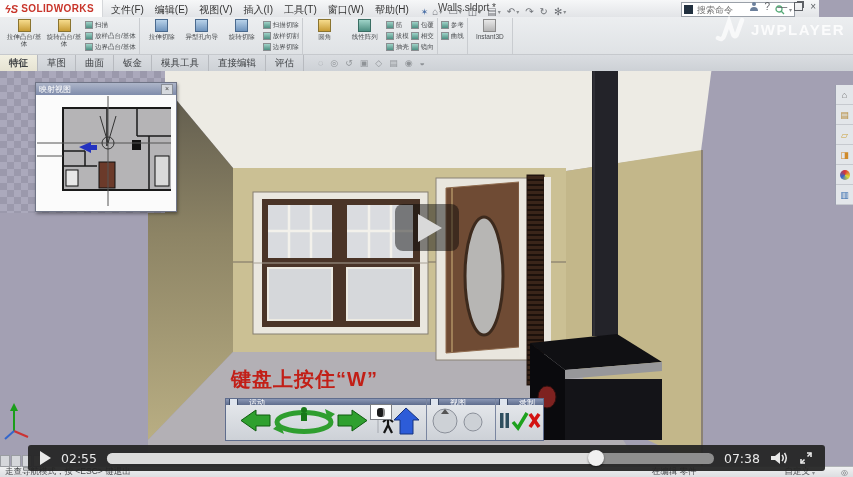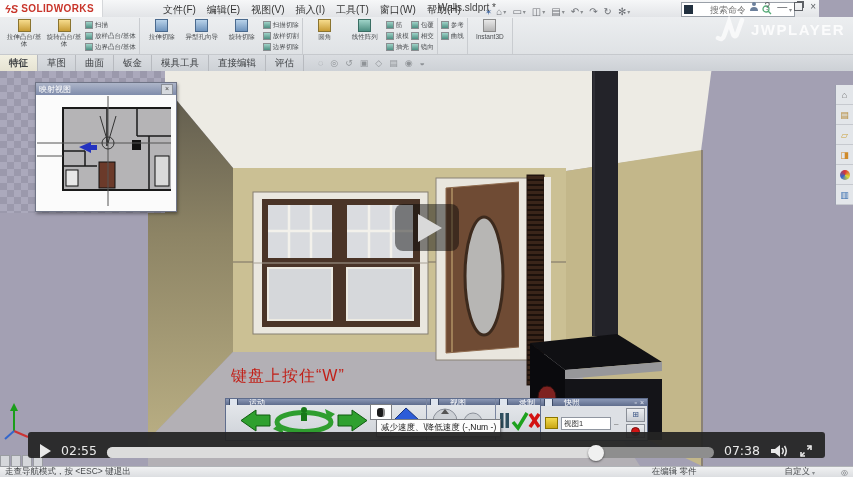--- a/index.html
+++ b/index.html
@@ -4,32 +4,32 @@
 <style>
   html,body{margin:0;padding:0;background:#222;}
   .stage{position:relative;width:853px;height:477px;overflow:hidden;background:#a3a0b3;
          font-family:"Liberation Sans","DejaVu Sans",sans-serif;-webkit-font-smoothing:antialiased;}
   
   .menubar{position:absolute;left:0;top:0;width:819px;height:17px;display:flex;align-items:flex-end;
            background:linear-gradient(#f6f7f8,#e2e4e7);border-bottom:1px solid #c3c6ca;font-size:10px;color:#333;}
   .brand{display:flex;align-items:center;gap:3px;padding:0 8px 0 5px;background:#fdfdfd;height:100%;border-right:1px solid #d5d7da;}
   .brand-mark{color:#c8342a;font-weight:bold;font-style:italic;font-size:11px;}
   .brand-text{color:#c8342a;font-weight:bold;font-size:10px;letter-spacing:.4px;}
-  .menus{display:flex;gap:11px;padding:0 20px;margin-left:40px;}
+  .menus{display:flex;gap:11px;padding:0 8px;}
   .menus span{cursor:default;}
   .pin{color:#4a6fa5;font-size:9px;margin:0 4px;}
   .qa{display:flex;align-items:center;gap:6px;color:#7c8term08;}
   .qa{color:#76797d;}
   .qa .qa-it{display:flex;align-items:center;gap:1px;}
   .qa .g{font-size:10px;color:#6f7races277;}
   .qa .g{color:#6f7277;}
   .caret{font-size:6px;color:#8a8d90;}
   .title{position:absolute;left:438px;top:2px;font-size:10px;color:#444;}
   .search{position:absolute;left:681px;top:2px;width:108px;height:13px;background:#fff;border:1px solid #9aa0a8;
-          display:flex;align-items:center;gap:17px;padding:0 2px;}
+          display:flex;align-items:center;gap:4px;padding:0 2px;}
   .search .sq{width:9px;height:9px;background:#21303f;flex:0 0 auto;}
   .search input{border:0;outline:0;flex:1;min-width:0;font-size:9px;color:#555;background:transparent;padding:0;}
   .winbtns{position:absolute;right:3px;top:1px;display:flex;align-items:center;gap:7px;color:#5d6etc065;}
   .winbtns{color:#5d6065;font-size:10px;}
   .user-ic{width:8px;height:9px;position:relative;}
   .user-ic:before{content:"";position:absolute;left:2px;top:0;width:4px;height:4px;border-radius:50%;background:#6b7f9b;}
   .user-ic:after{content:"";position:absolute;left:0;top:4.5px;width:8px;height:4px;border-radius:4px 4px 0 0;background:#6b7f9b;}
   .restore-ic{width:7px;height:7px;border:1px solid #5d6065;box-shadow:2px -2px 0 -1px #5d6065;}
   
   .ribbon{position:absolute;left:0;top:17px;width:853px;height:38px;background:linear-gradient(#eceef0,#dfe2e5);
@@ -79,35 +79,35 @@
             display:flex;align-items:center;justify-content:center;font-size:8px;color:#334f80;line-height:1;}
   .rec-dot{width:7px;height:7px;border-radius:50%;background:#d01414;border:1px solid #7a0c0c;}
   .wt-mini{font-size:7px;color:#e8ecf4;margin-left:auto;display:flex;gap:3px;}
   
   .tipbox{position:absolute;left:376px;top:419px;background:#fcfcfc;border:1px solid #7a7d82;box-shadow:1px 2px 2px rgba(0,0,0,.3);
           font-size:8.5px;color:#1a1a1a;padding:2px 4px;white-space:nowrap;z-index:6;}
   .mousebox{position:absolute;left:370px;top:404px;width:20px;height:14px;background:#fff;border:1px solid #7a7d82;z-index:6;
             display:flex;align-items:center;justify-content:center;}
   .mouse-g{width:6px;height:9px;border-radius:3px;background:#1c1c1c;border-right:2px solid #8d8d8d;}
   
-  .annot{position:absolute;left:231px;top:366px;font-size:16px;font-weight:normal;z-index:5;letter-spacing:1px;}
+  .annot{position:absolute;left:231px;top:366px;font-size:20px;font-weight:bold;z-index:5;letter-spacing:1px;}
   
   .taskpane{position:absolute;right:0;top:85px;width:17px;border-left:1px solid #9b9eae;background:#e3e6ea;z-index:3;}
   .tp-cell{height:19px;border-bottom:1px solid #c6c9cf;display:flex;align-items:center;justify-content:center;font-size:9px;}
   .tp-sphere{width:10px;height:10px;border-radius:50%;background:conic-gradient(#d33,#dd3,#36c,#d33);}
   
   .statusbar{position:absolute;left:0;top:466px;width:853px;height:11px;background:linear-gradient(#f0f1f2,#dcdee1);
              border-top:1px solid #b0b3b7;display:flex;align-items:center;font-size:8.5px;color:#44474a;box-sizing:border-box;}
   .sb-left{padding-left:5px;}
   .sb-edit{margin-left:auto;margin-right:88px;}
   .sb-custom{margin-right:26px;display:flex;gap:2px;align-items:center;}
   .sb-gear{margin-right:5px;color:#6b6e72;font-size:8px;}
   
-  .pbar{position:absolute;left:28px;top:432px;width:797px;height:26px;background:rgba(36,36,36,.94);border-radius:3px;
-        display:flex;align-items:flex-end;gap:10px;padding:0 12px;box-sizing:border-box;z-index:10;color:#e9e9e9;}
+  .pbar{position:absolute;left:28px;top:445px;width:797px;height:26px;background:rgba(36,36,36,.94);border-radius:3px;
+        display:flex;align-items:center;gap:10px;padding:0 12px;box-sizing:border-box;z-index:10;color:#e9e9e9;}
   .pb-play{width:0;height:0;border-left:11px solid #e9e9e9;border-top:7px solid transparent;border-bottom:7px solid transparent;flex:0 0 auto;}
   .pb-time{font-size:12.5px;font-family:"DejaVu Sans",sans-serif;flex:0 0 auto;}
   .pb-track{flex:1;height:11px;border-radius:6px;background:#8e8e8e;position:relative;}
   .pb-fill{position:absolute;left:0;top:0;bottom:0;border-radius:6px;background:#dcdcdc;}
   .pb-knob{position:absolute;top:-2.5px;width:16px;height:16px;border-radius:50%;background:#f0f0f0;box-shadow:0 1px 2px rgba(0,0,0,.5);}
   .playover{position:absolute;left:395px;top:204px;width:64px;height:47px;background:rgba(8,8,8,.48);border-radius:8px;z-index:9;
             display:flex;align-items:center;justify-content:center;}
   .playover .tri{width:0;height:0;border-left:24px solid #d9d9d9;border-top:14px solid transparent;border-bottom:14px solid transparent;margin-left:6px;}
   .jwlogo{position:absolute;right:8px;top:14px;display:flex;align-items:center;gap:2px;z-index:9;opacity:.85;}
   .jwlogo .txt{color:#fff;font-size:15px;font-weight:bold;letter-spacing:1.5px;}
@@ -477,46 +477,24 @@
           <polyline points="17,17 22,23 31,8" fill="none" stroke="#1da11d" stroke-width="3.5"></polyline>
           <g stroke="#d31212" stroke-width="3.5">
             <line x1="34" y1="9" x2="43" y2="22"></line>
               <line x1="43" y1="9" x2="34" y2="22"></line>
           </g>
         </svg>
       </div>
     </section>
   </div>
 
-  <div class="snapwin">
-    <div class="wt-hd">
-      <i></i>
-      <span>快照</span>
-      <span class="wt-mini">
-        <span>▫</span>
-        <span>×</span>
-      </span>
-    </div>
-    <div class="snap-bd">
-      <span class="yellow-ic"></span>
-      <span class="snap-field">视图1</span>
-      <span style="font-size:8px;color:#666">‒</span>
-      <span class="snap-col">
-        <span class="snap-btn">⊞</span>
-        <span class="snap-btn">
-            <span class="rec-dot"></span>
-          </span>
-      </span>
-    </div>
-  </div>
 
   <div class="mousebox">
       <span class="mouse-g"></span>
     </div>
-  <div class="tipbox">减少速度、\降低速度  (-,Num -)</div>
 
   <div class="taskpane">
     <div class="tp-cell" style="color:#666">⌂</div>
     <div class="tp-cell" style="color:#b58a3a">▤</div>
     <div class="tp-cell" style="color:#caa23f">▱</div>
     <div class="tp-cell" style="color:#d08a2a">◨</div>
     <div class="tp-cell">
         <span class="tp-sphere"></span>
       </div>
     <div class="tp-cell" style="color:#3a6fb0">▥</div>

